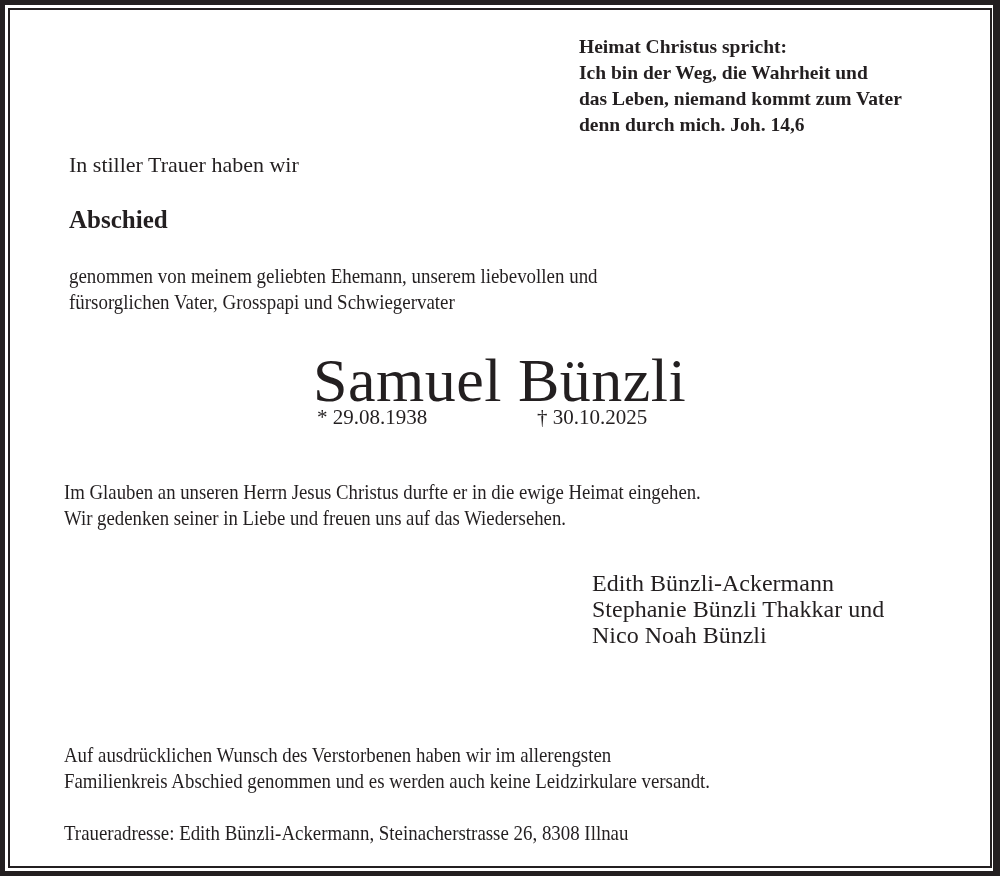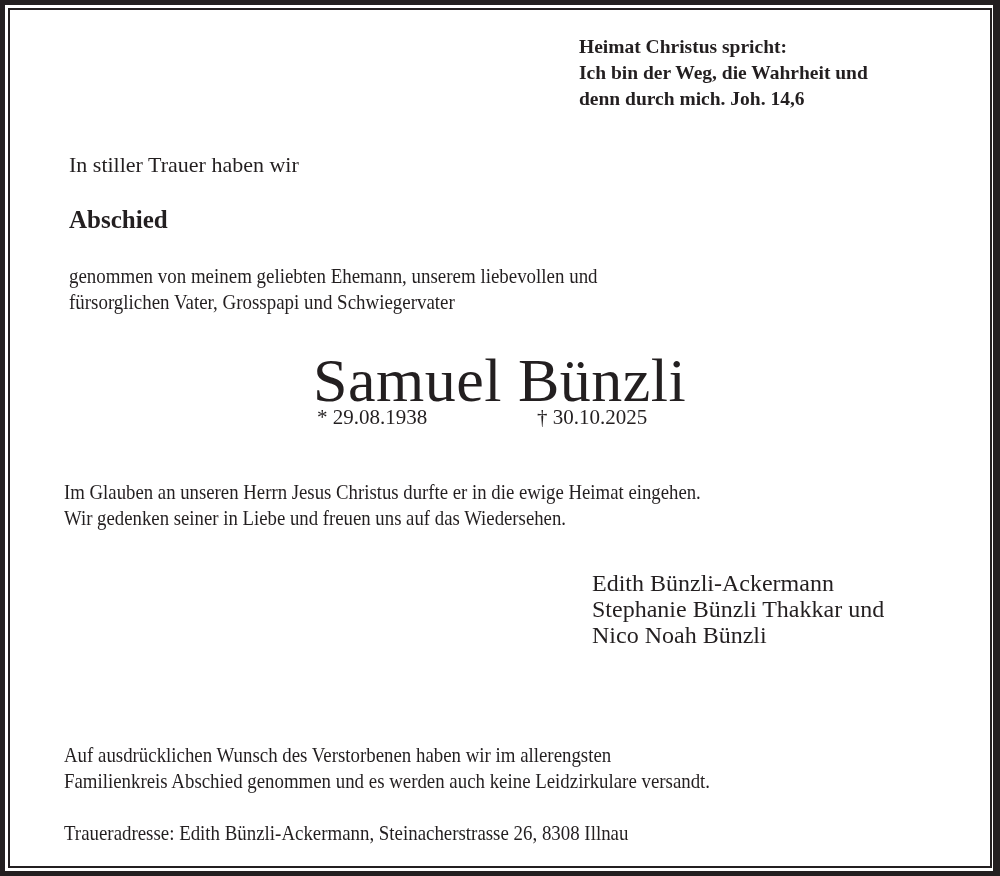--- a/index.html
+++ b/index.html
@@ -90,20 +90,21 @@
   </style>
 </head>
 <body>
 
 <div class="frame-outer"></div>
 <div class="frame-inner"></div>
 
 <div class="abs verse">
   <span class="line">Heimat Christus spricht:</span>
   <span class="line">Ich bin der Weg, die Wahrheit und</span>
+  <span class="line">das Leben, niemand kommt zum Vater</span>
   <span class="line">denn durch mich.  Joh. 14,6</span>
 </div>
 
 <div class="abs intro">In stiller Trauer haben wir</div>
 
 <div class="abs farewell">Abschied</div>
 
 <div class="abs body-text taken">
   <span class="line">genommen von meinem geliebten Ehemann, unserem liebevollen und</span>
   <span class="line">fürsorglichen Vater, Grosspapi und Schwiegervater</span>

